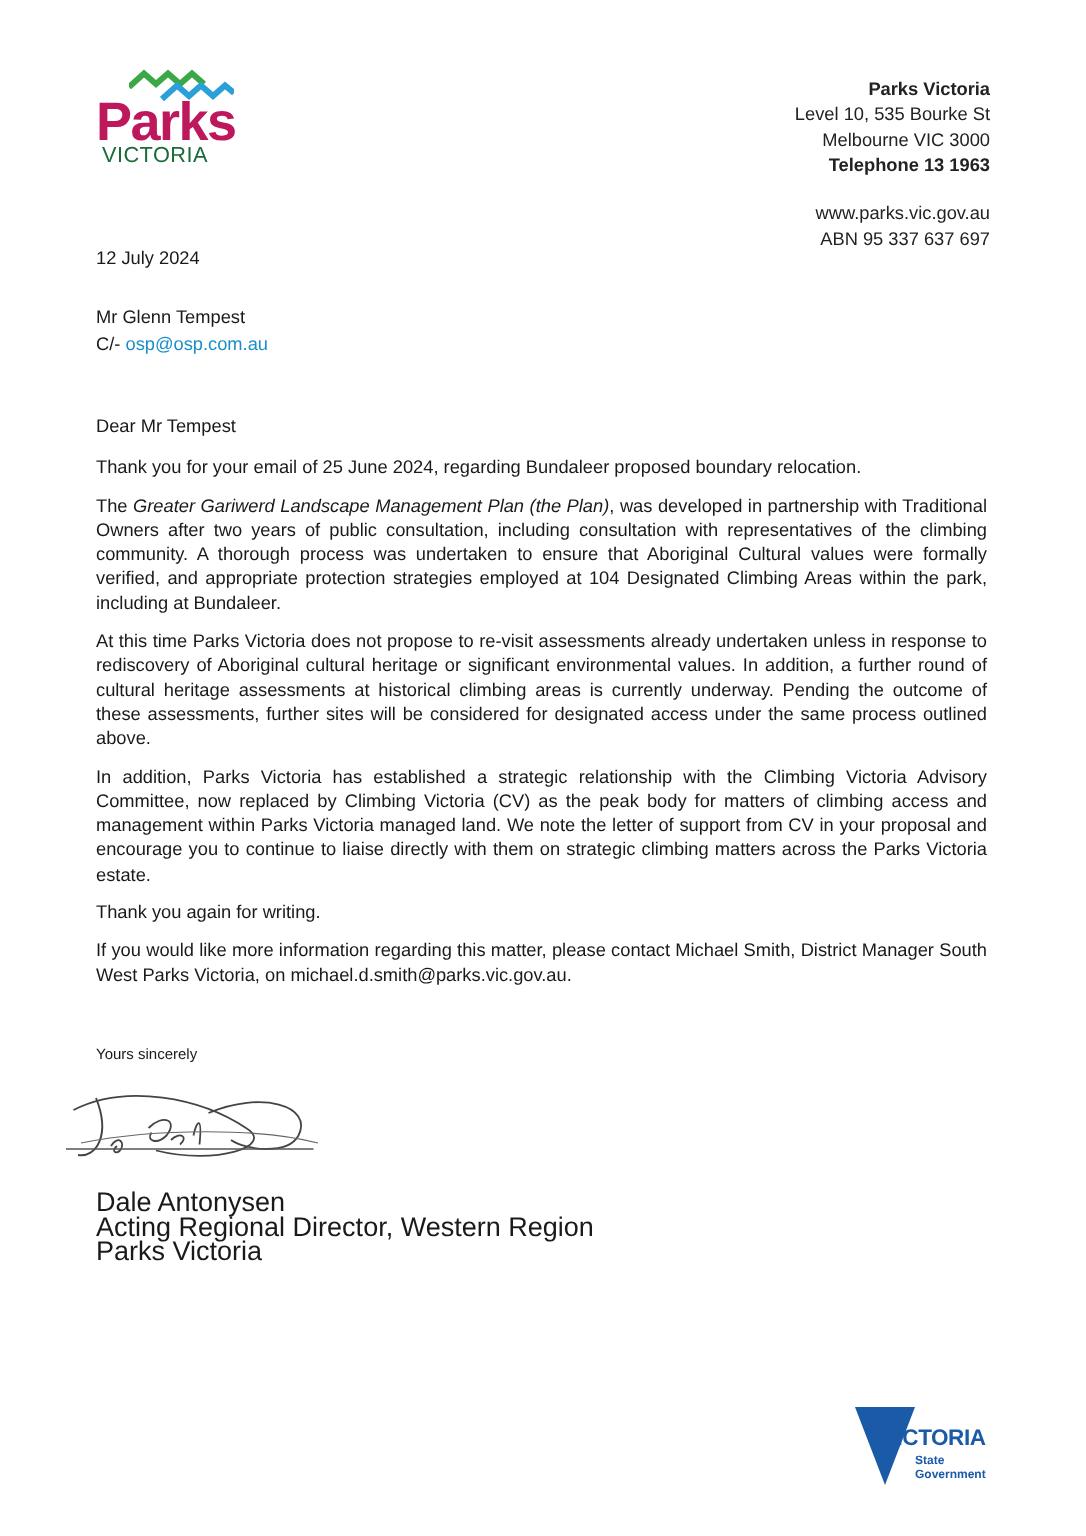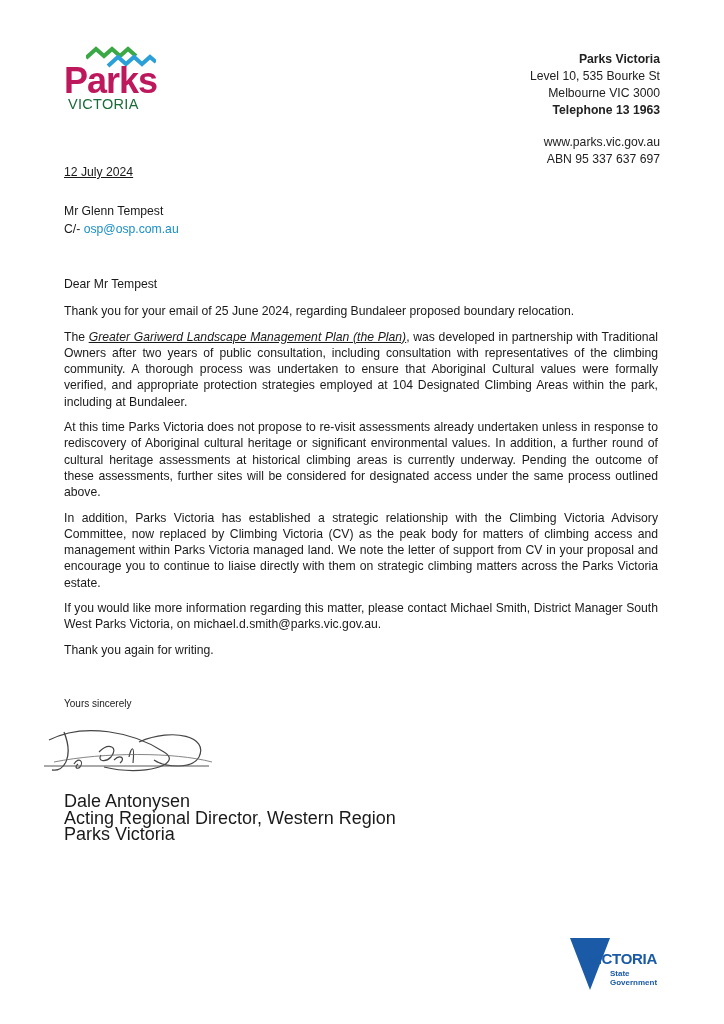--- a/index.html
+++ b/index.html
@@ -9,28 +9,28 @@
     }
     .logo { position: absolute; left: 60px; top: 46px; width: 110px; height: 70px; }
     .logo-text-main { position: absolute; left: 4px; top: 14px; font-size: 36px; font-weight: bold; color: #be185d; letter-spacing: -1px; font-family: "Liberation Sans", sans-serif; }
     .logo-text-sub { position: absolute; left: 8px; top: 50px; font-size: 14.5px; color: #1a6b3a; letter-spacing: 0.3px; font-family: "Liberation Sans", sans-serif; }
     .logo-waves { position: absolute; left: 26px; top: 0; }
 
     .addr { position: absolute; right: 64px; top: 51px; text-align: right; font-size: 12.2px; line-height: 17px; color: #222; }
     .addr .b { font-weight: bold; }
     .addr .gap { height: 15px; }
 
-    .date { position: absolute; left: 64px; top: 165px; font-size: 12.2px; text-decoration: underline; }
+    .date { position: absolute; left: 64px; top: 165px; font-size: 12.2px; }
     .recipient { position: absolute; left: 64px; top: 202px; font-size: 12.2px; line-height: 18px; }
     .recipient a { color: #1a8ec9; text-decoration: none; }
 
     .body { position: absolute; left: 64px; top: 276px; width: 594px; font-size: 12.2px; line-height: 16.3px; }
     .body p { margin: 0 0 9px 0; text-align: justify; }
     .body p.salutation { margin-bottom: 11px; }
-    .body em { font-style: italic; text-decoration: underline; }
+    .body em { font-style: italic; }
 
     .closing { position: absolute; left: 64px; top: 698px; font-size: 10px; }
     .signature { position: absolute; left: 44px; top: 722px; }
     .signer { position: absolute; left: 64px; top: 793px; font-size: 18px; line-height: 16.5px; }
 
     .vic-logo { position: absolute; left: 570px; top: 938px; width: 95px; height: 52px; }
     .vic-word { position: absolute; left: 18px; top: 12px; font-size: 15px; font-weight: bold; color: #1a5aa6; letter-spacing: -0.3px; }
     .vic-sub { position: absolute; left: 40px; top: 31px; font-size: 8px; line-height: 9px; color: #1a5aa6; font-weight: bold; }
   </style>
 </head>
@@ -61,22 +61,22 @@
   <div>Mr Glenn Tempest</div>
   <div><span>C/- </span><a>osp@osp.com.au</a></div>
 </div>
 
 <div class="body">
   <p class="salutation">Dear Mr Tempest</p>
   <p>Thank you for your email of 25 June 2024, regarding Bundaleer proposed boundary relocation.</p>
   <p><span>The </span><em>Greater Gariwerd Landscape Management Plan (the Plan)</em><span>, was developed in partnership with Traditional Owners after two years of public consultation, including consultation with representatives of the climbing community.  A thorough process was undertaken to ensure that Aboriginal Cultural values were formally verified, and appropriate protection strategies employed at 104 Designated Climbing Areas within the park, including at Bundaleer.</span></p>
   <p>At this time Parks Victoria does not propose to re-visit assessments already undertaken unless in response to rediscovery of Aboriginal cultural heritage or significant environmental values. In addition, a further round of cultural heritage assessments at historical climbing areas is currently underway. Pending the outcome of these assessments, further sites will be considered for designated access under the same process outlined above.</p>
   <p>In addition, Parks Victoria has established a strategic relationship with the Climbing Victoria Advisory Committee, now replaced by Climbing Victoria (CV) as the peak body for matters of climbing access and management within Parks Victoria managed land. We note the letter of support from CV in your proposal and encourage you to continue to liaise directly with them on strategic climbing matters across the Parks Victoria estate.</p>
+  <p>Thank you again for writing.</p>
   <p>If you would like more information regarding this matter, please contact Michael Smith, District Manager South West Parks Victoria, on michael.d.smith@parks.vic.gov.au.</p>
-  <p>Thank you again for writing.</p>
 </div>
 
 <div class="closing">Yours sincerely</div>
 
 <svg class="signature" width="180" height="60" viewBox="0 0 180 60">
   <path d="M20,10 C30,35 20,50 8,48" fill="none" stroke="#444" stroke-width="1.3"></path>
   <path d="M5,18 C40,0 90,10 120,30 C140,42 100,55 60,45" fill="none" stroke="#444" stroke-width="1.2"></path>
   <path d="M30,42 c5,-8 10,-2 6,3 c-3,3 -6,0 -2,-3" fill="none" stroke="#444" stroke-width="1.2"></path>
   <path d="M55,30 c10,-10 20,-5 12,5 c-6,6 -14,4 -10,-2 M70,38 c6,-6 12,-2 6,3 M85,35 c2,-10 6,-14 4,6" fill="none" stroke="#444" stroke-width="1.2"></path>
   <path d="M95,20 C130,5 165,15 155,35 C148,48 120,45 110,38" fill="none" stroke="#444" stroke-width="1.2"></path>

